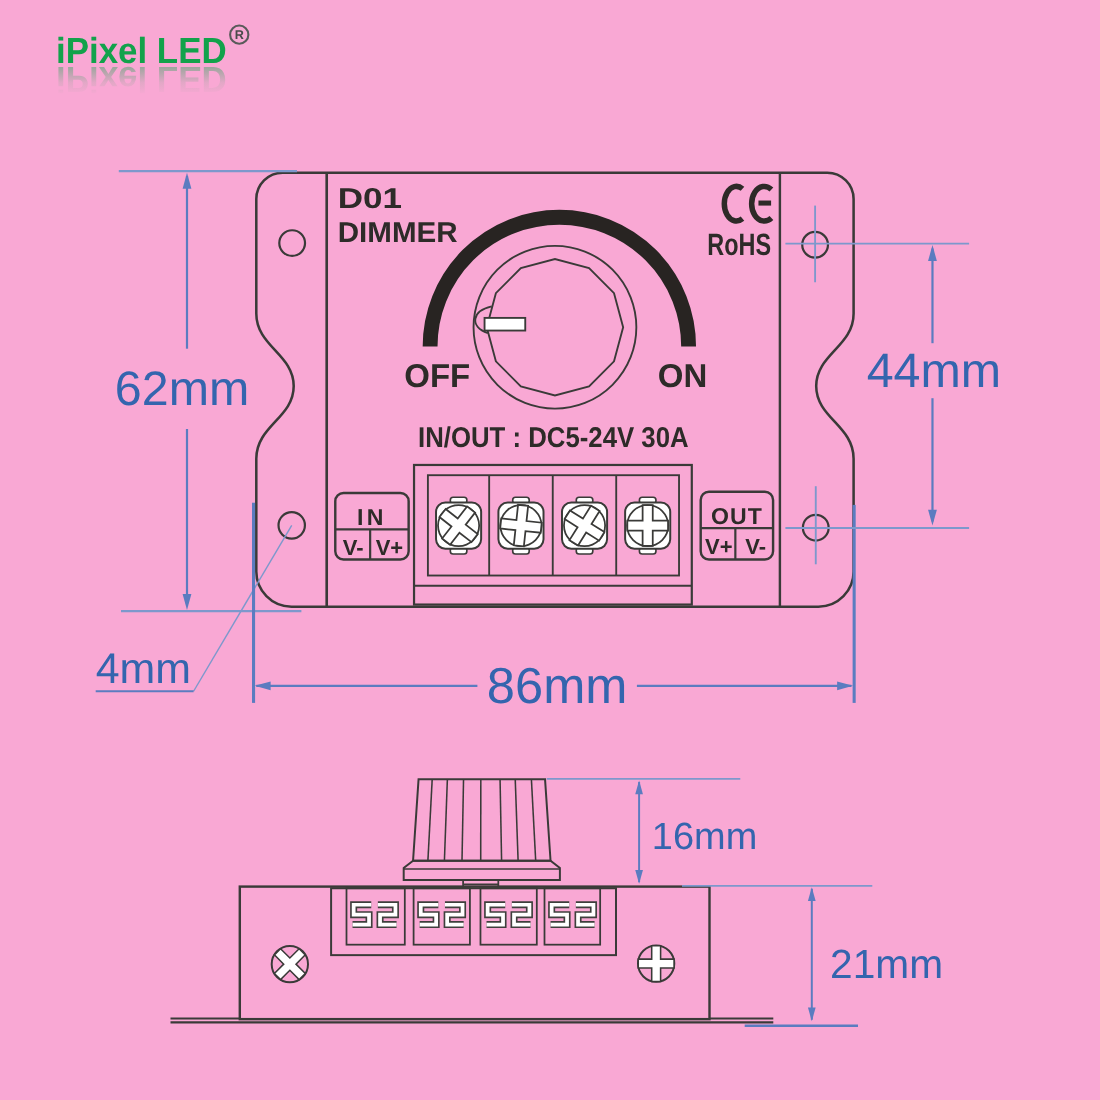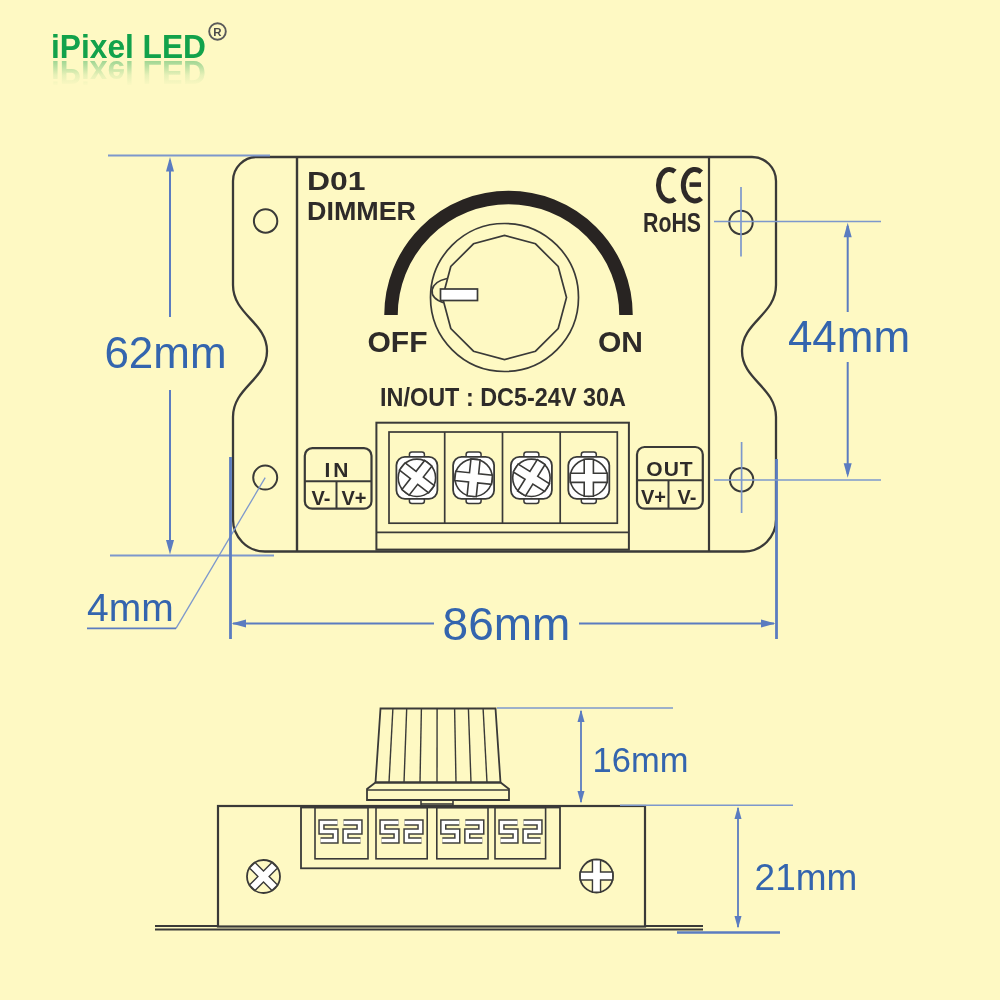--- a/index.html
+++ b/index.html
@@ -1,16 +1,16 @@
 <!DOCTYPE html>
 <html><head>
 <meta charset="utf-8">
 <style>
 html,body{margin:0;padding:0;background:#ffffff;}
-#stage{position:relative;width:1000px;height:1000px;background:#fef9c3;overflow:hidden;}
+#stage{position:relative;width:1000px;height:1000px;background:#f9a8d4;overflow:hidden;}
 svg text{font-family:"Liberation Sans",sans-serif;}
 .dk{stroke:#3a3a38;fill:none;}
 .blu{stroke:#5b7cc0;fill:none;}
 .blul{stroke:#7d98cc;fill:none;}
 .btxt{fill:#3465ae;font-family:"Liberation Sans",sans-serif;}
 .dtxt{fill:#2e2b29;font-family:"Liberation Sans",sans-serif;font-weight:bold;}
 </style>
 </head>
 <body>
 <div id="stage">

